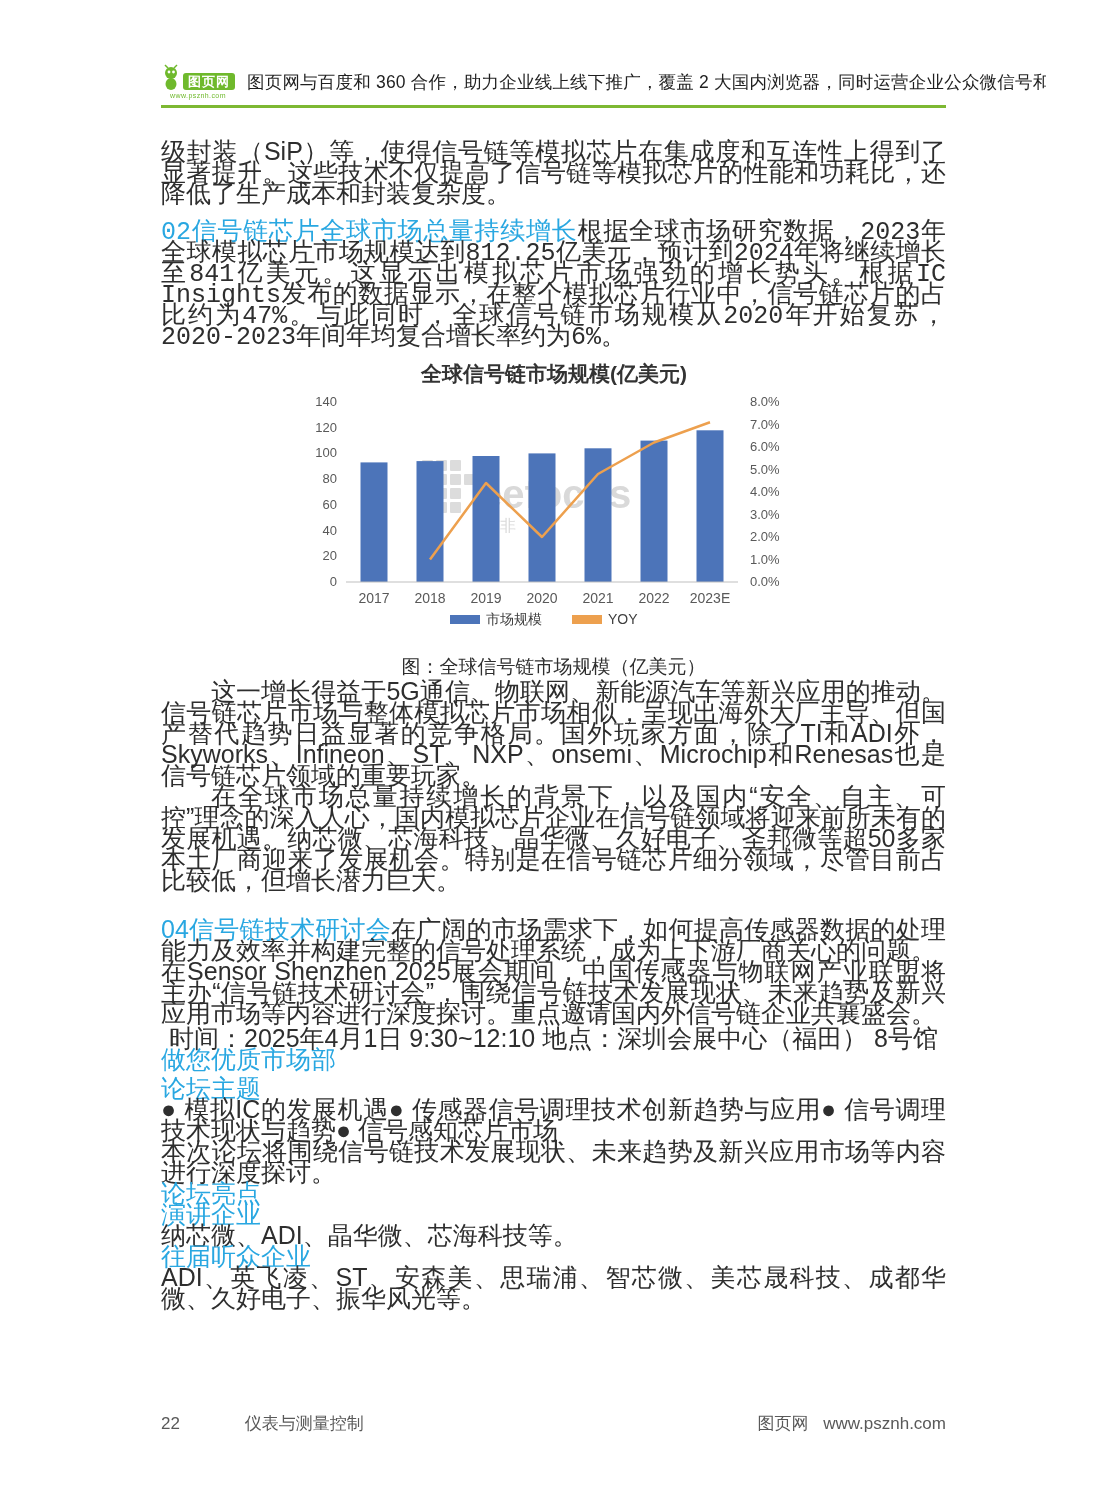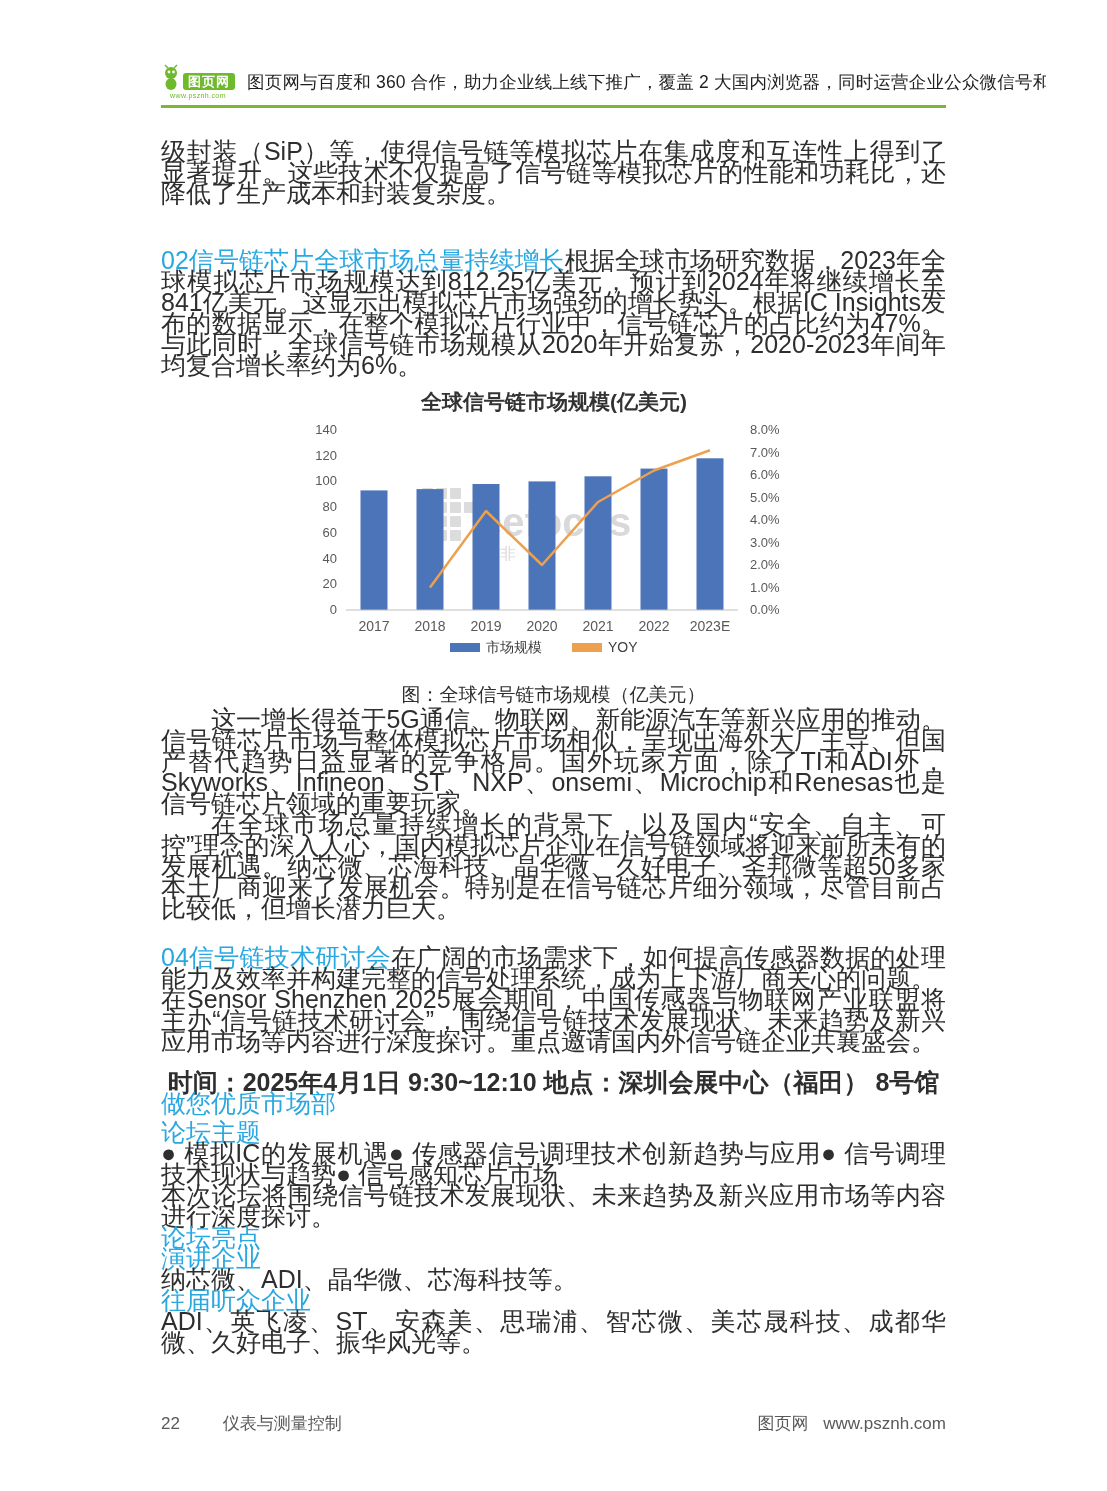--- a/index.html
+++ b/index.html
@@ -17,32 +17,32 @@
   .tagline{font-size:17.5px;color:#1f1f1f;white-space:nowrap;letter-spacing:.2px;}
   .green-rule{height:3px;background:#7db832;margin-top:6px;}
   main{padding:0 100px;}
   p{margin:0;}
   figure{margin:0;}
   .body-text{font-size:25px;line-height:21px;color:#2e2e2e;text-align:justify;}
   .blue{color:#29a7e1;}
   .indent{text-indent:2em;}
   .centered{text-align:center;}
   .mt33{margin-top:33px;}
-  .mt29{margin-top:46px;}
+  .mt29{margin-top:18px;font-family:Liberation Mono, monospace;}
   .mt28{margin-top:28px;}
   .mt24{margin-top:8px;}
-  .mt12{margin-top:20px;font-weight:bold;}
+  .mt12{margin-top:4px;}
   .chart-block{margin:8px auto 0;width:520px;text-align:center;}
   .caption{font-size:19px;color:#2e2e2e;margin-top:4px;text-align:center;line-height:29px;}
   footer{
     position:absolute;left:100px;right:100px;bottom:56px;
     display:flex;justify-content:space-between;align-items:baseline;
     font-size:17px;color:#595959;
   }
-  .footer-left .sect{margin-left:38px;}
+  .footer-left .sect{margin-left:60px;}
   .footer-right .url{margin-left:10px;}
 </style>
 </head>
 <body>
 
 <div class="page">
 
   <header>
     <div class="header-row">
       <div class="logo">

